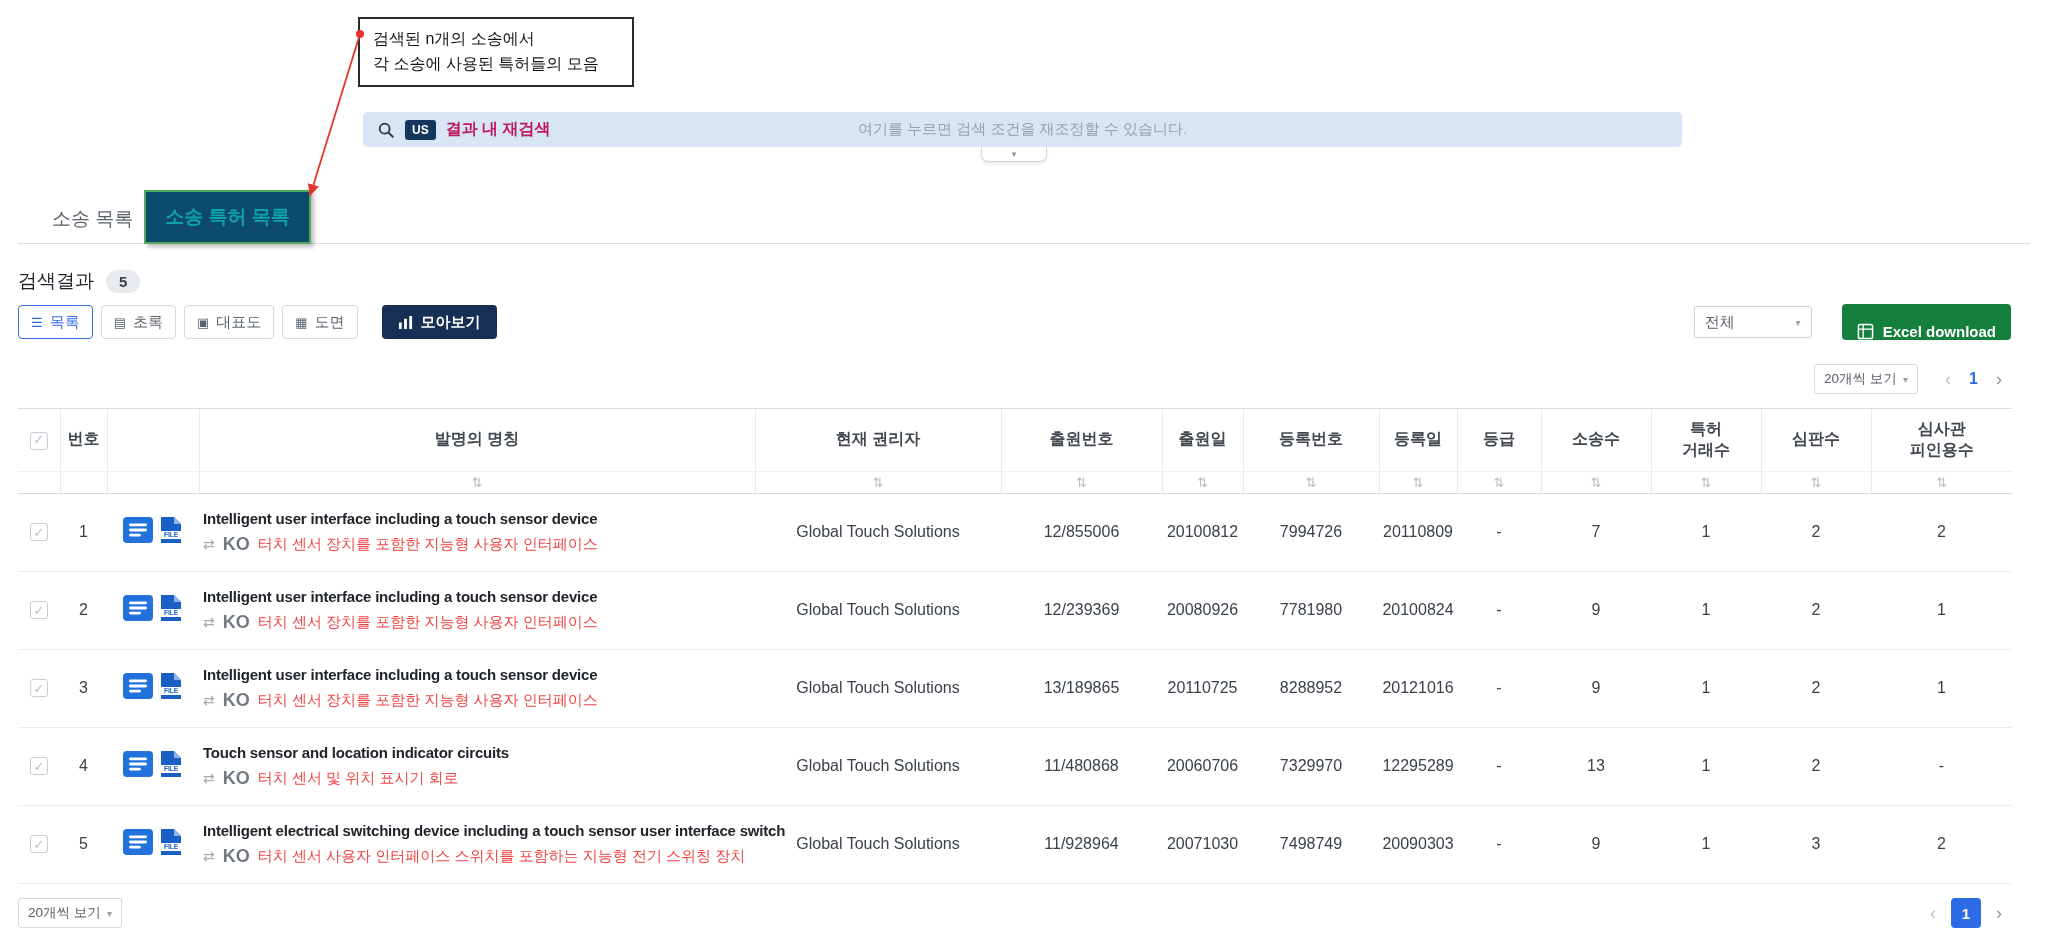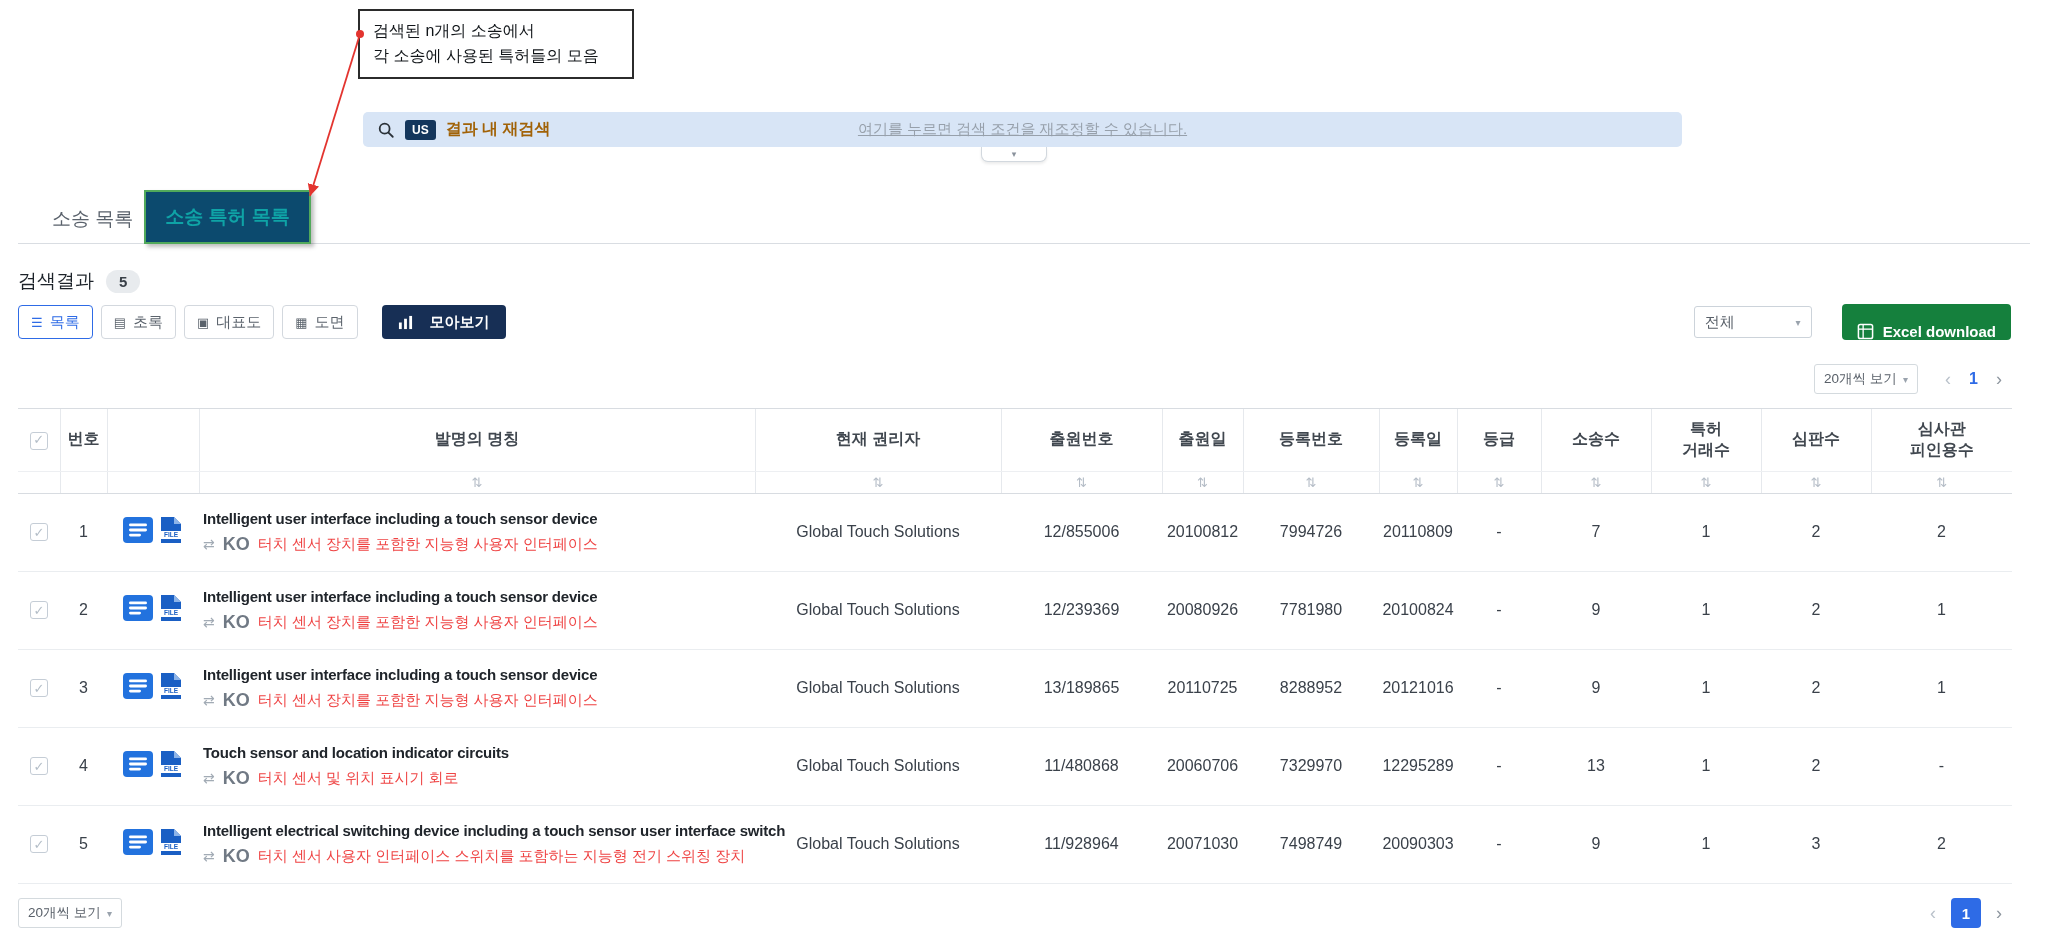--- a/index.html
+++ b/index.html
@@ -14,53 +14,53 @@
   .logo-badge { display:inline-block; margin-left:10px; margin-top:14px; padding:2px 8px;
     border:1.5px solid #2e6be6; border-radius:5px; color:#2e6be6; font-size:13px; font-weight:700; }
   .topnav { margin-left:auto; display:flex; align-items:center; gap:16px; }
   .nav-item { display:flex; align-items:center; gap:7px; font-size:18px; font-weight:700; color:#23282f; cursor:pointer; }
   .nav-sep { color:#c7cdd5; font-size:17px; }
 
   
   .searchbar { position:absolute; top:112px; left:363px; width:1319px; height:35px;
     background:#d8e5f6; border-radius:5px; display:flex; align-items:center; padding:0 14px; gap:10px; }
   .us-badge { background:#14365c; color:#fff; font-size:12px; font-weight:700; padding:3px 7px; border-radius:3px; }
-  .search-label { font-size:16px; font-weight:600; color:#a16207; }
+  .search-label { font-size:16px; font-weight:600; color:#be185d; }
   .search-placeholder { position:absolute; left:50%; transform:translateX(-50%);
-    color:#97a0ab; font-size:15px;text-decoration:underline; }
+    color:#97a0ab; font-size:15px; }
   .search-expander { position:absolute; top:147px; left:981px; width:66px; height:15px;
     background:#fff; border:1px solid #d2d8de; border-top:none; border-radius:0 0 7px 7px;
     display:flex; align-items:center; justify-content:center; color:#8a929c; font-size:9px;
     box-shadow:0 2px 3px rgba(0,0,0,0.08); cursor:pointer; }
 
   
   .tab-inactive { position:absolute; left:52px; top:206px; font-size:19px; color:#5a626c; cursor:pointer; }
   .tab-active { position:absolute; left:144px; top:190px; width:167px; height:54px;
     background:#0c4a6e; border:2px solid #51a95b; display:flex; align-items:center; justify-content:center;
     color:#0fa3a6; font-size:19px; font-weight:700; box-shadow:3px 3px 4px rgba(0,0,0,0.25); cursor:pointer; z-index:20; }
   .tabs-underline { position:absolute; left:18px; right:18px; top:243px; border-top:1px solid #d9dde2; }
 
   
-  .callout { position:absolute; left:358px; top:9px; width:276px; background:#fff;
+  .callout { position:absolute; left:358px; top:17px; width:276px; background:#fff;
     border:2px solid #2b2b2b; padding:8px 13px; z-index:30; }
   .callout div { font-size:16px; color:#101418; line-height:1.55; }
   .arrow-layer { position:absolute; top:0; left:0; z-index:40; pointer-events:none; }
 
   
   .results-line { position:absolute; left:18px; top:268px; display:flex; align-items:center; gap:12px; }
   .results-label { font-size:19px; font-weight:400; color:#1d232a; }
   .results-count { background:#e8ebee; border-radius:13px; padding:3px 13px; font-size:15px; font-weight:700; color:#394048; }
 
   .toolbar { position:absolute; left:18px; right:37px; top:304px; height:36px; display:flex; align-items:center; }
   .view-btn { height:34px; padding:0 12px; border-radius:4px; border:1px solid #d3d8de; background:#fff;
     display:flex; align-items:center; gap:7px; font-size:15px; color:#5b636c; margin-right:8px; cursor:pointer; }
   .view-btn .vb-icon { font-size:13px; }
   .view-btn.active { border-color:#2e6be6; color:#2e6be6; }
   .collect-btn { margin-left:16px; height:34px; padding:0 16px; border-radius:4px; background:#172f55;
-    color:#fff; font-size:15px; font-weight:700; display:flex; align-items:center; gap:17px; cursor:pointer; }
+    color:#fff; font-size:15px; font-weight:700; display:flex; align-items:center; gap:8px; cursor:pointer; }
   .tb-spacer { flex:1; }
   .filter-select { width:118px; height:32px; border:1px solid #ccd3da; border-radius:3px;
     display:flex; align-items:center; justify-content:space-between; padding:0 10px;
     color:#596069; font-size:15px; margin-right:30px; cursor:pointer; background:#fff; }
   .sel-chev { color:#9aa3ad; font-size:10px; }
   .excel-btn { height:36px; padding:0 15px; border-radius:4px; background:#15803d; color:#fff;
     font-size:15px; font-weight:700; display:flex; align-items:flex-end; gap:9px; cursor:pointer; }
 
   
   .pager-top { position:absolute; right:37px; top:364px; display:flex; align-items:center; }

